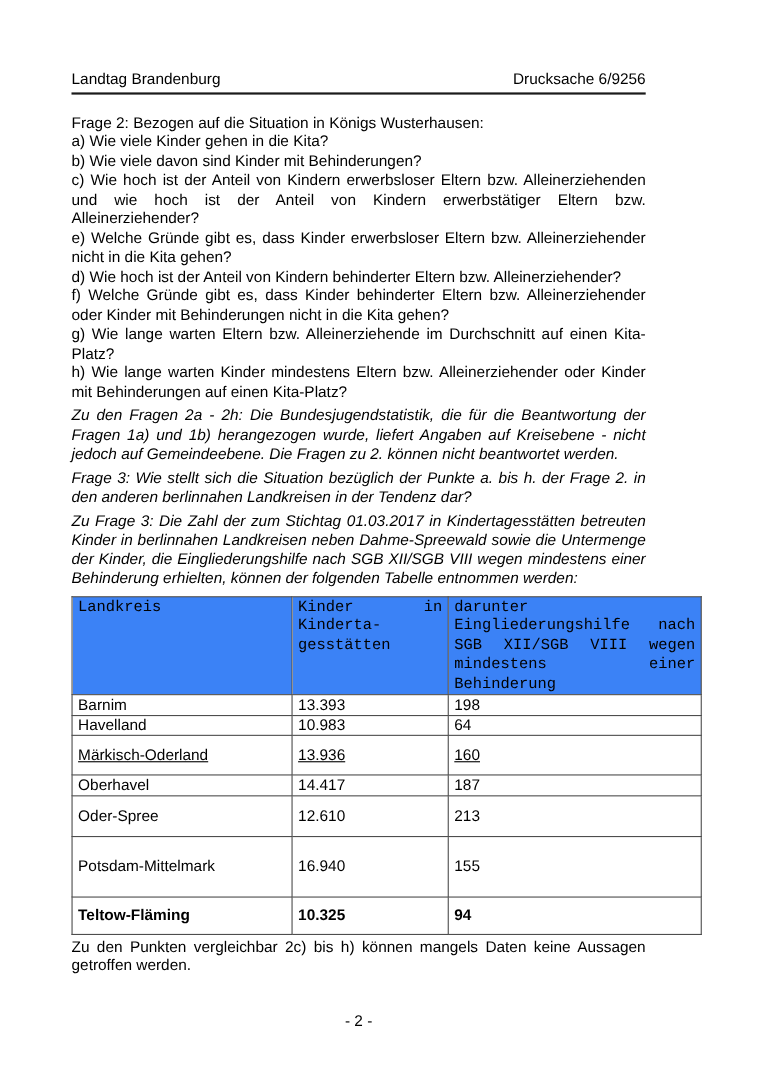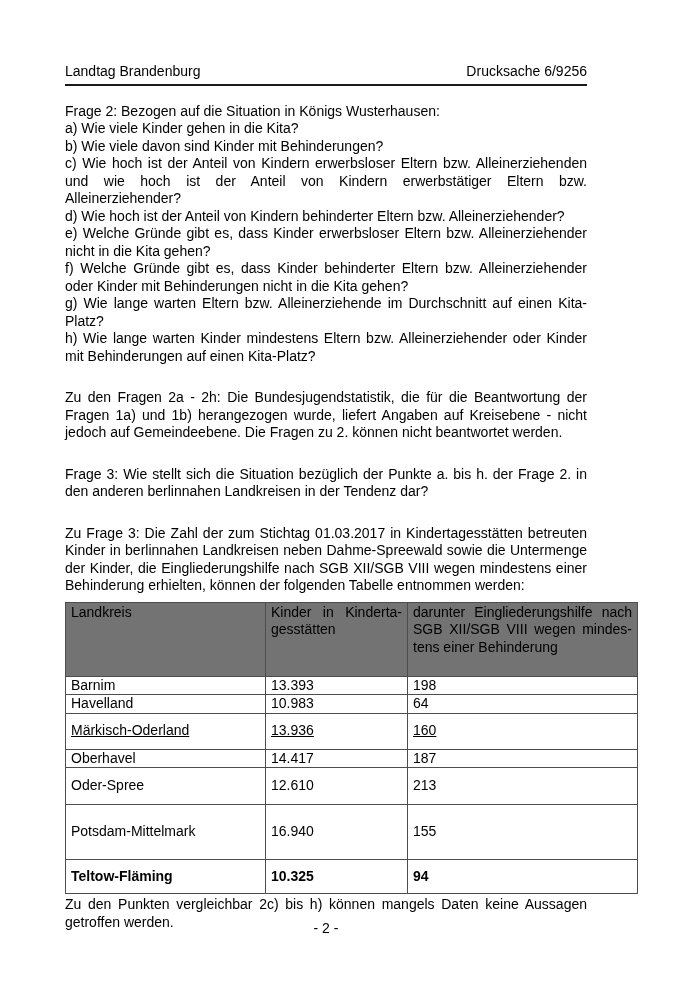--- a/index.html
+++ b/index.html
@@ -29,44 +29,45 @@
     justify-content: space-between;
     align-items: baseline;
     border-bottom: 2px solid #1a1a1a;
     padding-bottom: 3px;
   }
   .content { margin-top: 17px; }
   .content p {
     margin: 0;
     text-align: justify;
   }
-  .content p.blk { margin-top: 24px; }
+  .content p.blk { margin-top: 4px; font-style: italic; }
   .data-table {
     width: 572px;
     table-layout: fixed;
     border-collapse: collapse;
     margin-top: 7px;
   }
   .data-table col.c1 { width: 200px; }
   .data-table col.c2 { width: 142px; }
   .data-table col.c3 { width: 230px; }
   .data-table th, .data-table td {
     border: 1px solid #4d4d4d;
     padding: 0 5px;
     font-weight: normal;
     font-size: 14px;
     line-height: 17.5px;
     overflow: hidden;
   }
   .data-table thead th {
-    background: #737373;
+    background: #3b82f6;
     vertical-align: top;
     text-align: justify;
     height: 74px;
     padding-top: 1px;
+    font-family: Liberation Mono, monospace;
   }
   .data-table tbody td {
     vertical-align: middle;
     text-align: left;
   }
   .data-table tbody tr:nth-child(1) td { height: 17px; }
   .data-table tbody tr:nth-child(2) td { height: 16px; }
   .data-table tbody tr:nth-child(3) td { height: 36px; text-decoration: underline; }
   .data-table tbody tr:nth-child(4) td { height: 17px; }
   .data-table tbody tr:nth-child(5) td { height: 37px; }
@@ -89,22 +90,22 @@
   <div class="doc-header">
     <span>Landtag Brandenburg</span>
     <span>Drucksache 6/9256</span>
   </div>
 
   <div class="content">
     <p>Frage 2: Bezogen auf die Situation in Königs Wusterhausen:</p>
     <p>a) Wie viele Kinder gehen in die Kita?</p>
     <p>b) Wie viele davon sind Kinder mit Behinderungen?</p>
     <p>c) Wie hoch ist der Anteil von Kindern erwerbsloser Eltern bzw. Alleinerziehenden und wie hoch ist der Anteil von Kindern erwerbstätiger Eltern bzw. Alleinerziehender?</p>
+    <p>e) Welche Gründe gibt es, dass Kinder erwerbsloser Eltern bzw. Alleinerziehender nicht in die Kita gehen?</p>
     <p>d) Wie hoch ist der Anteil von Kindern behinderter Eltern bzw. Alleinerziehender?</p>
-    <p>e) Welche Gründe gibt es, dass Kinder erwerbsloser Eltern bzw. Alleinerziehender nicht in die Kita gehen?</p>
     <p>f) Welche Gründe gibt es, dass Kinder behinderter Eltern bzw. Alleinerziehender oder Kin­der mit Behinderungen nicht in die Kita gehen?</p>
     <p>g) Wie lange warten Eltern bzw. Alleinerziehende im Durchschnitt auf einen Kita-Platz?</p>
     <p>h) Wie lange warten Kinder mindestens Eltern bzw. Alleinerziehender oder Kinder mit Be­hinderungen auf einen Kita-Platz?</p>
 
     <p class="blk">Zu den Fragen 2a - 2h: Die Bundesjugendstatistik, die für die Beantwortung der Fragen 1a) und 1b) herangezogen wurde, liefert Angaben auf Kreisebene - nicht jedoch auf Ge­meindeebene. Die Fragen zu 2. können nicht beantwortet werden.</p>
     <p class="blk">Frage 3: Wie stellt sich die Situation bezüglich der Punkte a. bis h. der Frage 2. in den an­deren berlinnahen Landkreisen in der Tendenz dar?</p>
     <p class="blk">Zu Frage 3: Die Zahl der zum Stichtag 01.03.2017 in Kindertagesstätten betreuten Kinder in berlinnahen Landkreisen neben Dahme-Spreewald sowie die Untermenge der Kinder, die Eingliederungshilfe nach SGB XII/SGB VIII wegen mindestens einer Behinderung er­hielten, können der folgenden Tabelle entnommen werden:</p>
 
     <table class="data-table">
       <colgroup>

